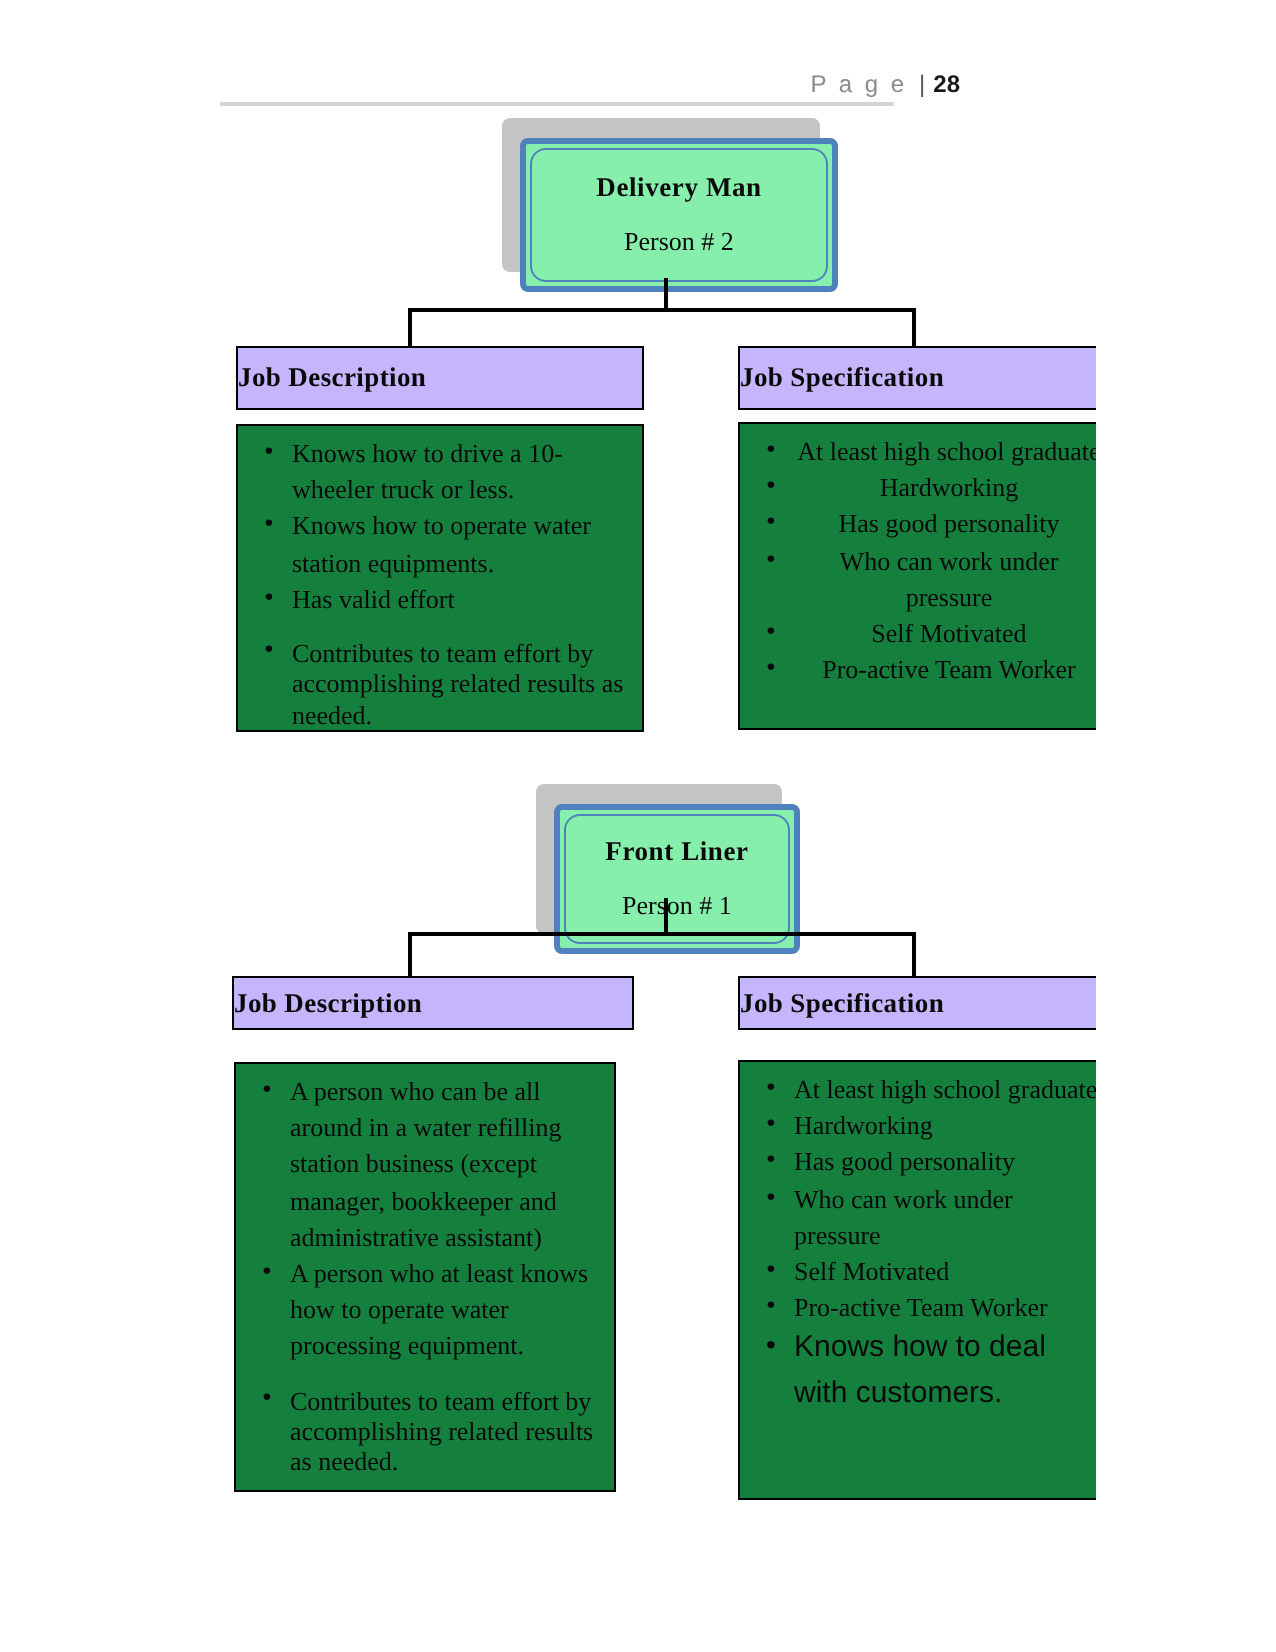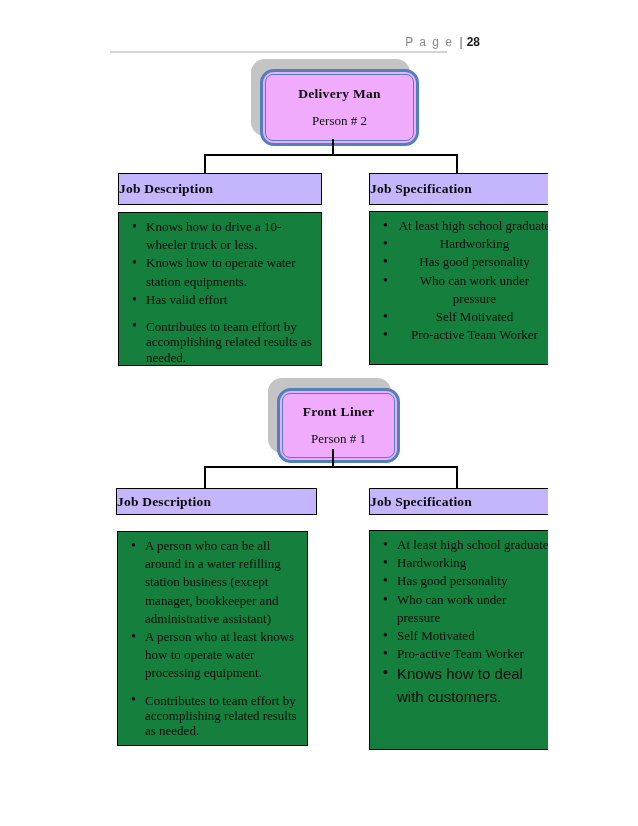--- a/index.html
+++ b/index.html
@@ -17,31 +17,31 @@
   .header-rule{position:absolute;left:110px;top:51px;width:337px;height:2px;background:var(--header-rule);}
   .page-header-text{
     position:absolute;top:35px;right:68px;
     font-family:"Liberation Sans", sans-serif;font-size:12px;white-space:pre;
   }
   .page-word{color:var(--header-text-gray);letter-spacing:1.5px;}
   .page-sep{color:#595959;padding:0 4px 0 6px;}
   .page-num{color:#1a1a1a;font-weight:bold;}
   
   .node{
-    position:absolute;background:#f0abfc;border:3px solid var(--accent-blue);
-    border-radius:14px;box-shadow:-9px -10px 0 var(--shadow-gray);
+    position:absolute;background:#86efac;border:3px solid var(--accent-blue);
+    border-radius:4px;box-shadow:-9px -10px 0 var(--shadow-gray);
   }
   .node-inner{
     position:absolute;inset:2px;border:1px solid var(--accent-blue);border-radius:8px;
     display:flex;flex-direction:column;align-items:center;justify-content:center;gap:11px;
   }
   .node-title{font-weight:bold;font-size:13.5px;letter-spacing:.3px;}
   .node-subtitle{font-size:13px;}
   .node-s1{left:260px;top:69px;width:153px;height:71px;}
-  .node-s2{left:277px;top:388px;width:117px;height:69px;text-align:center;}
+  .node-s2{left:277px;top:402px;width:117px;height:69px;text-align:center;}
   
   .line{position:absolute;background:#000;}
   .s1-stem{left:332px;top:139px;width:2px;height:17px;}
   .s1-hbar{left:204px;top:154px;width:254px;height:2px;}
   .s1-dropl{left:204px;top:154px;width:2px;height:20px;}
   .s1-dropr{left:456px;top:154px;width:2px;height:20px;}
   .s2-stem{left:332px;top:449px;width:2px;height:18px;}
   .s2-hbar{left:204px;top:466px;width:254px;height:2px;}
   .s2-dropl{left:204px;top:466px;width:2px;height:22px;}
   .s2-dropr{left:456px;top:466px;width:2px;height:22px;}

